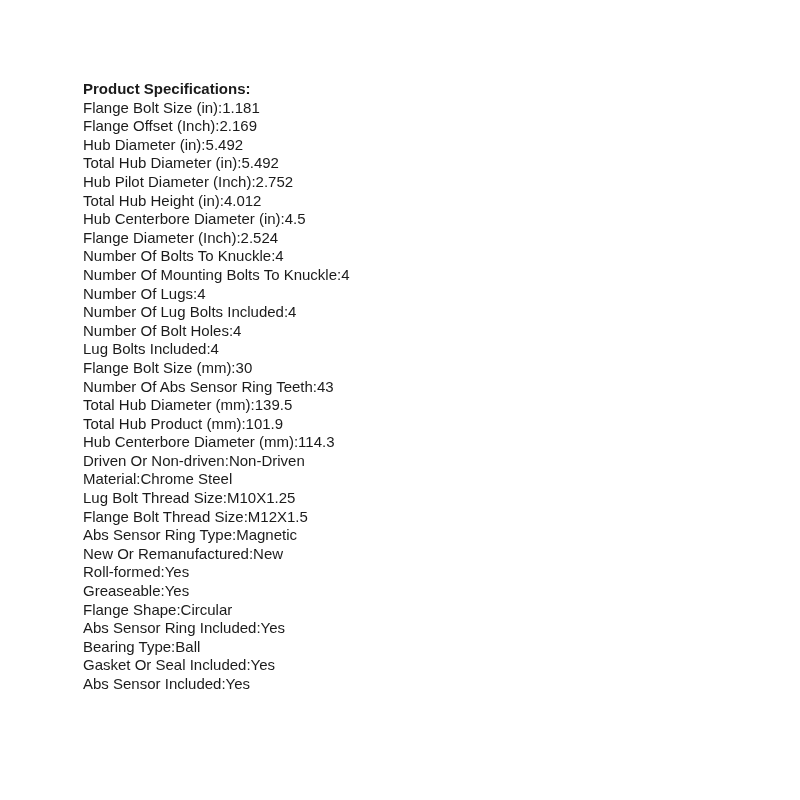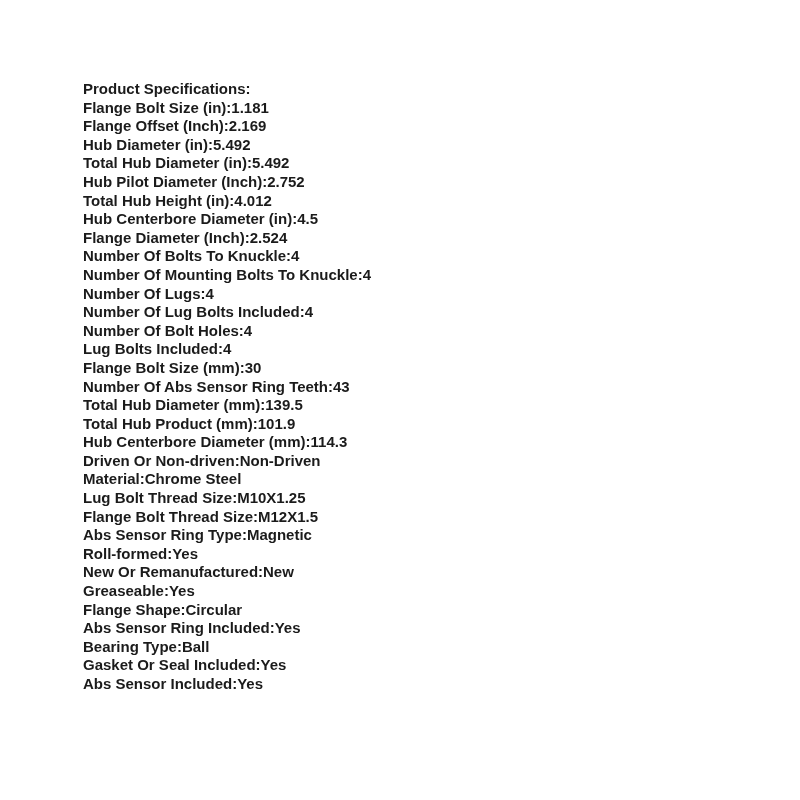--- a/index.html
+++ b/index.html
@@ -27,21 +27,20 @@
     line-height: 18.6px;
     color: #1b1b1b;
     -webkit-font-smoothing: antialiased;
   }
   .spec-heading {
     font-weight: bold;
     white-space: nowrap;
   }
   .spec-row {
     white-space: nowrap;
-    font-weight: bold;
   }
 </style>
 </head>
 <body>
 
 <div class="page">
   <div class="spec-block">
     <div class="spec-heading">Product Specifications:</div>
     <div id="spec-list">
         <div class="spec-row">Flange Bolt Size (in):1.181</div>
@@ -61,22 +60,22 @@
         <div class="spec-row">Flange Bolt Size (mm):30</div>
         <div class="spec-row">Number Of Abs Sensor Ring Teeth:43</div>
         <div class="spec-row">Total Hub Diameter (mm):139.5</div>
         <div class="spec-row">Total Hub Product (mm):101.9</div>
         <div class="spec-row">Hub Centerbore Diameter (mm):114.3</div>
         <div class="spec-row">Driven Or Non-driven:Non-Driven</div>
         <div class="spec-row">Material:Chrome Steel</div>
         <div class="spec-row">Lug Bolt Thread Size:M10X1.25</div>
         <div class="spec-row">Flange Bolt Thread Size:M12X1.5</div>
         <div class="spec-row">Abs Sensor Ring Type:Magnetic</div>
+        <div class="spec-row">New Or Remanufactured:New</div>
         <div class="spec-row">Roll-formed:Yes</div>
-        <div class="spec-row">New Or Remanufactured:New</div>
         <div class="spec-row">Greaseable:Yes</div>
         <div class="spec-row">Flange Shape:Circular</div>
         <div class="spec-row">Abs Sensor Ring Included:Yes</div>
         <div class="spec-row">Bearing Type:Ball</div>
         <div class="spec-row">Gasket Or Seal Included:Yes</div>
         <div class="spec-row">Abs Sensor Included:Yes</div>
       </div>
   </div>
 </div>
 

